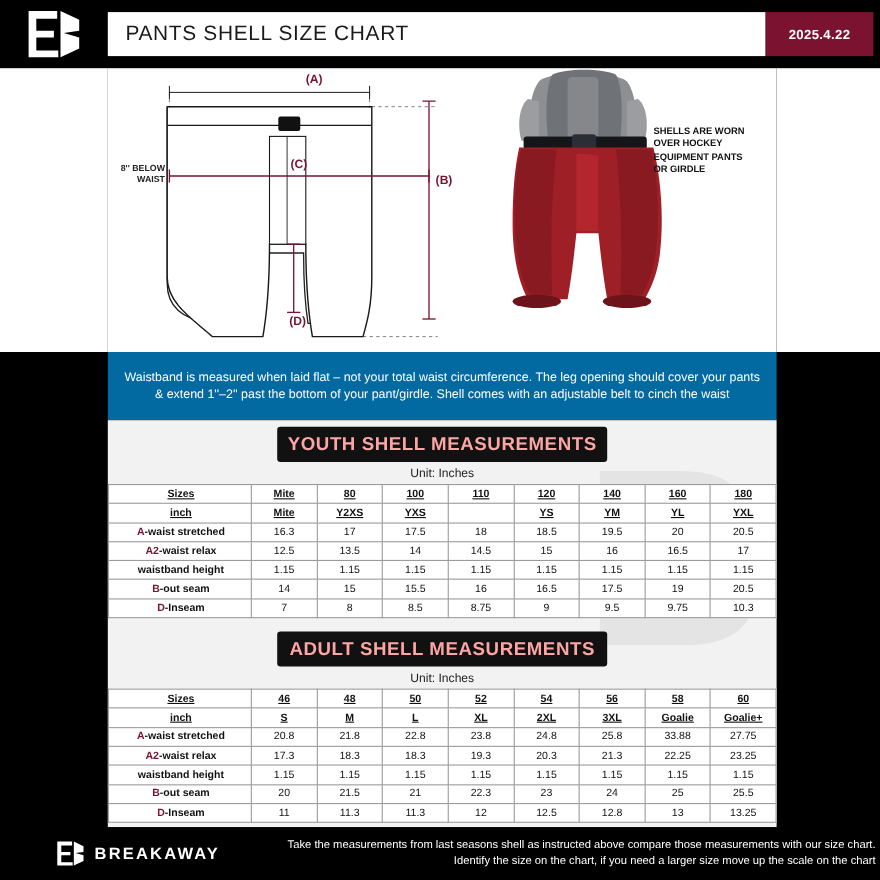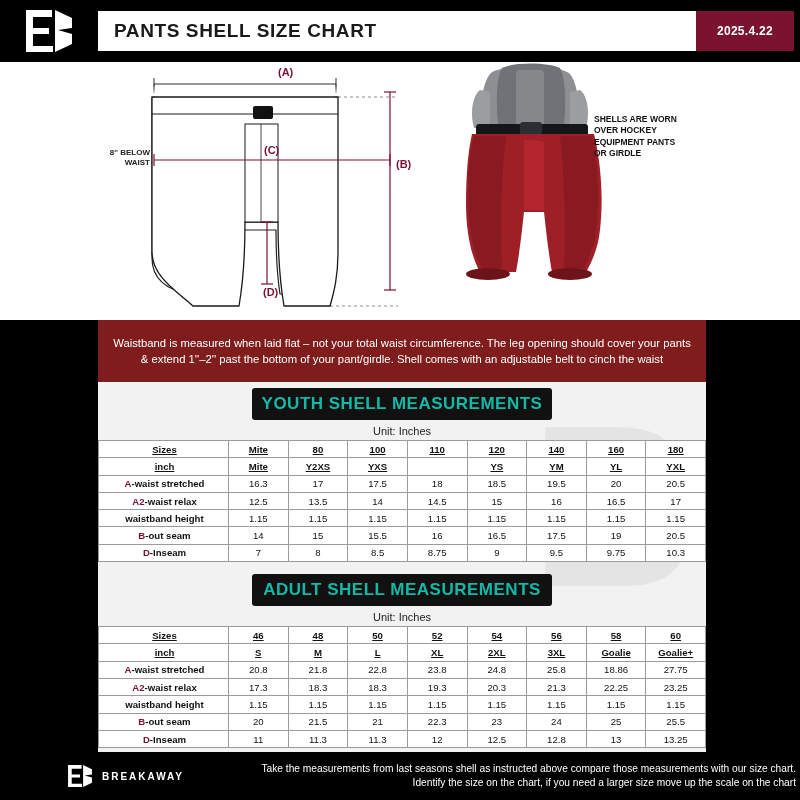--- a/index.html
+++ b/index.html
@@ -30,21 +30,21 @@
   .logo-b svg { display: block; }
   .title-box {
     flex: 1;
     height: 40px;
     background: #fff;
     display: flex; align-items: center;
     padding-left: 16px;
     margin-right: 0;
   }
   .title-box .t {
-    font-size: 19px; font-weight: bold; letter-spacing: .6px;
+    font-size: 19px; font-weight: normal; letter-spacing: .6px;
     color: #1a1a1a;
   }
   .date-box {
     width: 98px; height: 40px;
     background: #7a1230;
     display: flex; align-items: center; justify-content: center;
     color: #fff; font-size: 12px; font-weight: bold;
     letter-spacing: .3px;
     margin-right: 6px;
   }
@@ -79,21 +79,21 @@
     line-height: 1.35;
   }
 
   
   .photo { position: absolute; }
 
   
   .callout {
     position: absolute; top: 320px; left: 98px;
     width: 608px; height: 62px;
-    background: #7f1d1d;
+    background: #0369a1;
     color: #fff;
     display: flex; align-items: center; justify-content: center;
     text-align: center;
     padding: 0 10px;
   }
   .callout p { font-size: 11.3px; line-height: 1.45; }
 
   
   .body-white {
     position: absolute; top: 382px; left: 98px;
@@ -104,21 +104,21 @@
   .watermark {
     position: absolute; right: 10px; top: 10px;
     font-size: 230px; font-weight: bold; color: #e4e4e4;
     line-height: 1; user-select: none;
   }
 
   .section-banner {
     position: relative;
     margin: 0 auto;
     background: #111;
-    color: #14b8a6;
+    color: #fca5a5;
     width: 300px;
     height: 32px;
     border-radius: 3px;
     display: flex; align-items: center; justify-content: center;
     font-size: 17px; font-weight: bold; letter-spacing: .5px;
   }
   .unit-line {
     position: relative;
     text-align: center; font-size: 11px; color: #222;
     margin-top: 5px; margin-bottom: 3px;
@@ -154,21 +154,21 @@
     background: #000;
     display: flex; align-items: center;
   }
   .footer-logo {
     width: 250px; height: 48px;
     display: flex; align-items: center; justify-content: center;
     gap: 8px;
     color: #fff;
   }
   .footer-logo .word {
-    font-size: 10px; letter-spacing: 2px; font-weight: bold;
+    font-size: 15px; letter-spacing: 2px; font-weight: bold;
   }
   .footer-text {
     flex: 1;
     color: #fff;
     font-size: 10.2px;
     line-height: 1.4;
     padding-right: 4px;
     text-align: right;
   }
 </style>
@@ -389,21 +389,21 @@
             <td>Goalie+</td>
           </tr>
           <tr>
             <td class="rowhead"><span class="mk">A</span>-waist stretched</td>
             <td>20.8</td>
             <td>21.8</td>
             <td>22.8</td>
             <td>23.8</td>
             <td>24.8</td>
             <td>25.8</td>
-            <td>18.86</td>
+            <td>33.88</td>
             <td>27.75</td>
           </tr>
           <tr>
             <td class="rowhead"><span class="mk">A2</span>-waist relax</td>
             <td>17.3</td>
             <td>18.3</td>
             <td>18.3</td>
             <td>19.3</td>
             <td>20.3</td>
             <td>21.3</td>

